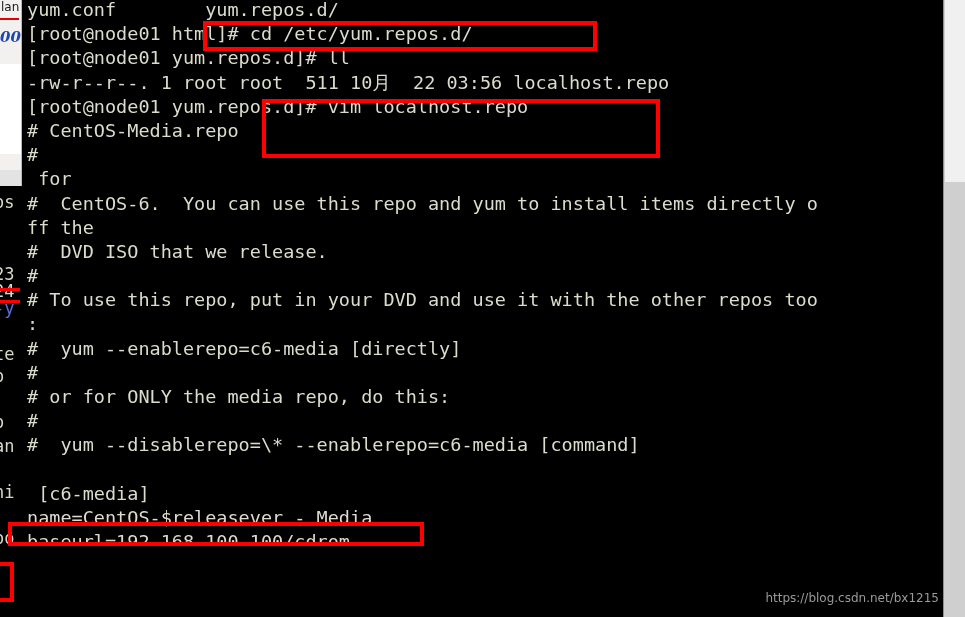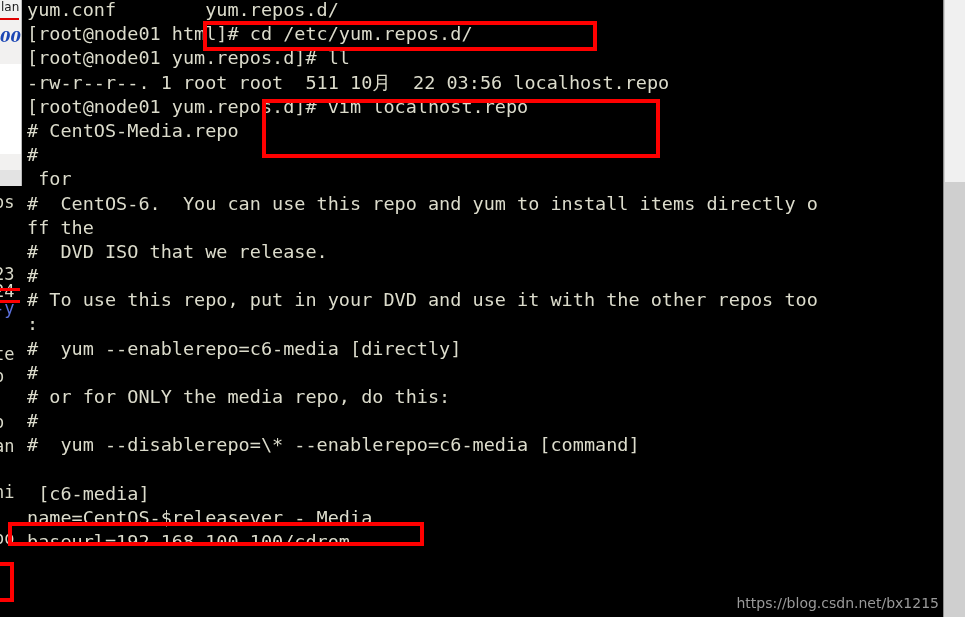--- a/index.html
+++ b/index.html
@@ -154,23 +154,23 @@
     position: absolute;
     border: 4px solid #ff0000;
     box-sizing: border-box;
     z-index: 8;
     pointer-events: none;
   }
 
   
   #watermark {
     position: absolute;
-    right: 26px; bottom: 6px;
-    font-family: "DejaVu Sans", "Liberation Sans", sans-serif;
-    font-size: 14px;
+    right: 26px; bottom: 12px;
+    font-family: "DejaVu Sans", "Liberation Sans", sans-serif;
+    font-size: 12px;
     color: #9a9a9a;
     z-index: 9;
     white-space: nowrap;
   }
 </style>
 </head>
 <body>
 
 <div id="left-sliver">
   <div class="sliver-chrome"></div>

